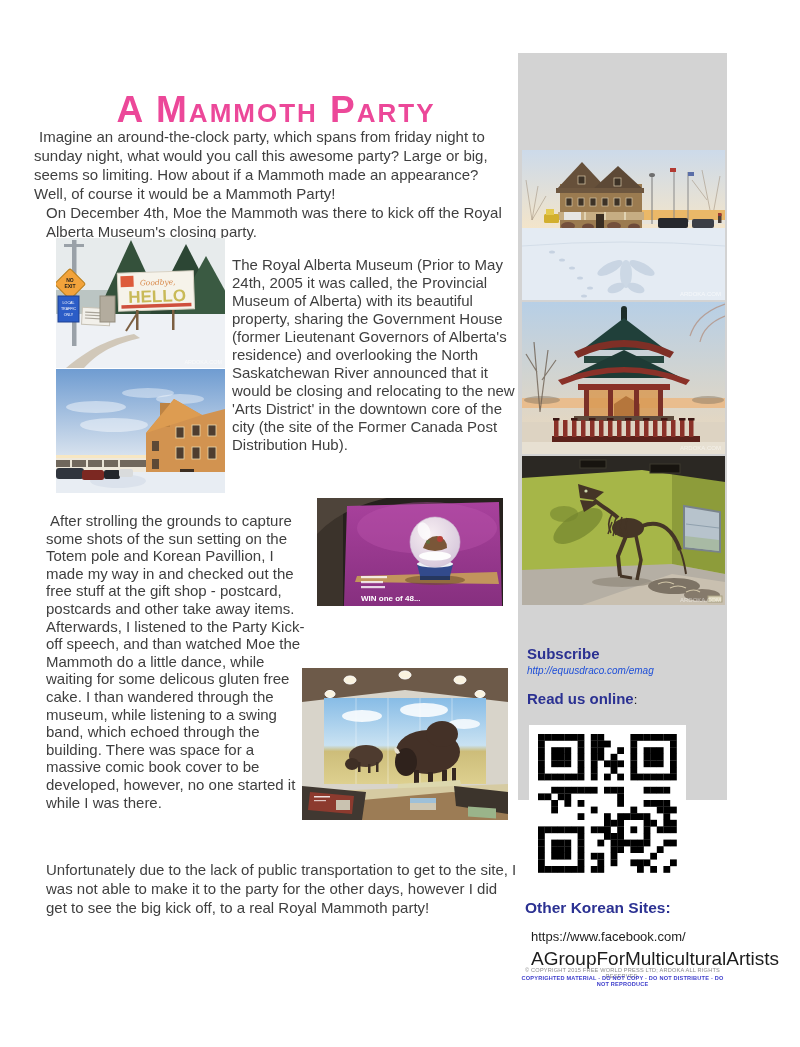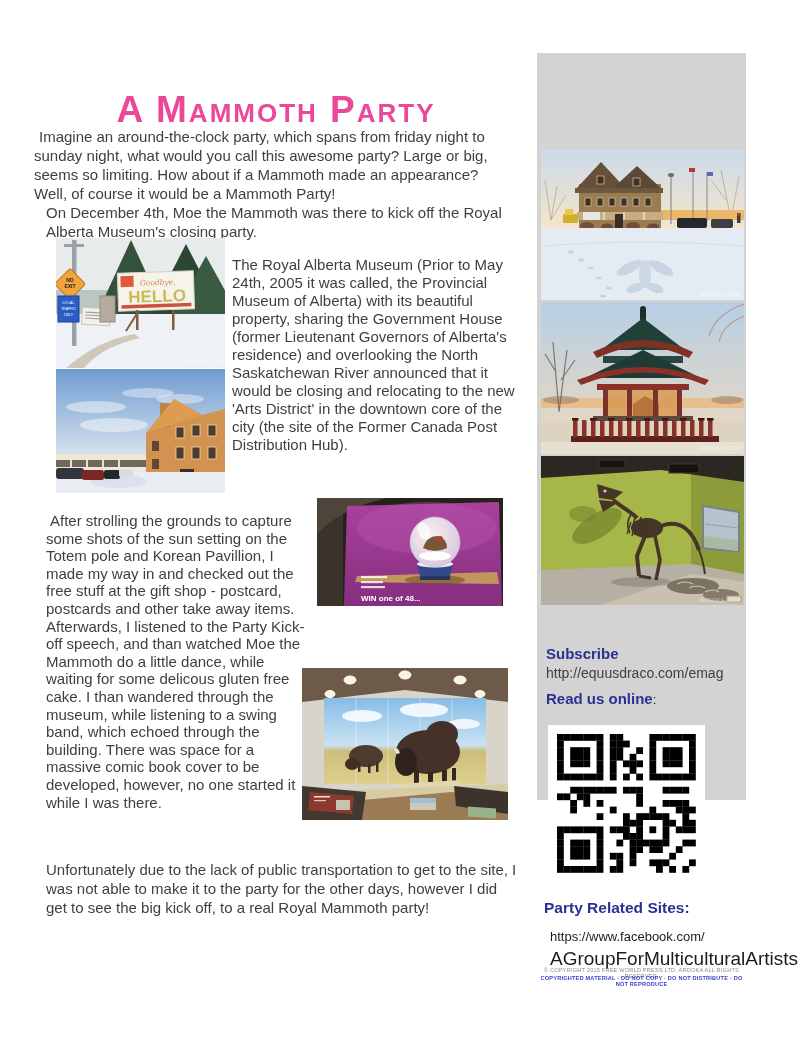--- a/index.html
+++ b/index.html
@@ -14,28 +14,28 @@
   .p-kickoff{left:46px;top:188px;width:470px;}
   .p-museum{left:232px;top:241px;width:284px;line-height:18px;}
   .p-strolling{left:46px;top:497px;width:262px;line-height:17.6px;text-indent:4px;}
   .p-closing{left:46px;top:845px;width:474px;}
   .photo{position:absolute;overflow:hidden;background:#dfe3e6;}
   .photo svg{display:block;}
   .ph-hello{left:56px;top:238px;width:169px;height:130px;}
   .ph-sunset{left:56px;top:369px;width:169px;height:124px;}
   .ph-globes{left:317px;top:498px;width:186px;height:108px;}
   .ph-bison{left:302px;top:668px;width:206px;height:152px;}
-  .sidebar{left:537px;top:53px;width:209px;height:747px;background:#d3d3d3;}
+  .sidebar{left:518px;top:53px;width:209px;height:747px;background:#d3d3d3;}
   .sb-photo{left:4px;width:203px;}
   .sb-house{top:97px;height:150px;}
   .sb-pavilion{top:249px;height:152px;}
   .sb-dino{top:403px;height:149px;}
   .navy{color:#2b3192;font-weight:700;}
   .sb-subscribe{left:9px;top:592px;font-size:15px;}
-  .sb-url{left:9px;top:612px;font-size:14px;color:#404040;}
+  .sb-url{left:9px;top:612px;font-size:10px;color:#1d4ed8;font-style:italic;}
   .sb-read{left:9px;top:637px;font-size:15px;}
   .sb-read .colon{color:#1c1c1c;font-weight:400;font-size:13px;}
   .qr-box{left:11px;top:672px;width:157px;height:158px;background:#ffffff;}
   .sb-other{left:7px;top:846px;font-size:15.5px;}
   .sb-fb1{left:13px;top:876px;font-size:13px;color:#1c1c1c;}
   .sb-fb2{left:13px;top:895px;font-size:19px;color:#1c1c1c;}
   .sb-copy1{left:3px;top:914px;width:203px;font-size:5.6px;color:#8b8b8b;text-align:center;letter-spacing:.2px;}
   .sb-copy2{left:3px;top:922px;width:203px;font-size:5.6px;color:#3d3dcb;font-weight:700;text-align:center;letter-spacing:.2px;}
 </style>
 </head>
@@ -629,20 +629,20 @@
             <rect x="48.60" y="141.00" width="6.80" height="6.80"></rect>
             <rect x="61.80" y="141.00" width="6.80" height="6.80"></rect>
             <rect x="68.40" y="141.00" width="6.80" height="6.80"></rect>
             <rect x="108.00" y="141.00" width="6.80" height="6.80"></rect>
             <rect x="121.20" y="141.00" width="6.80" height="6.80"></rect>
             <rect x="134.40" y="141.00" width="6.80" height="6.80"></rect>
           </g>
       </svg>
     </div>
 
-    <div class="abs navy sb-other">Party Related Sites:</div>
+    <div class="abs navy sb-other">Other Korean Sites:</div>
     <div class="abs sb-fb1">https://www.facebook.com/</div>
     <div class="abs sb-fb2">AGroupForMulticulturalArtists</div>
     <div class="abs sb-copy1">© COPYRIGHT 2015 FREE WORLD PRESS LTD; ARDOKA ALL RIGHTS RESERVED.</div>
     <div class="abs sb-copy2">COPYRIGHTED MATERIAL - DO NOT COPY - DO NOT DISTRIBUTE - DO NOT REPRODUCE</div>
   </div>
 
 </div>
 
 </body></html>

